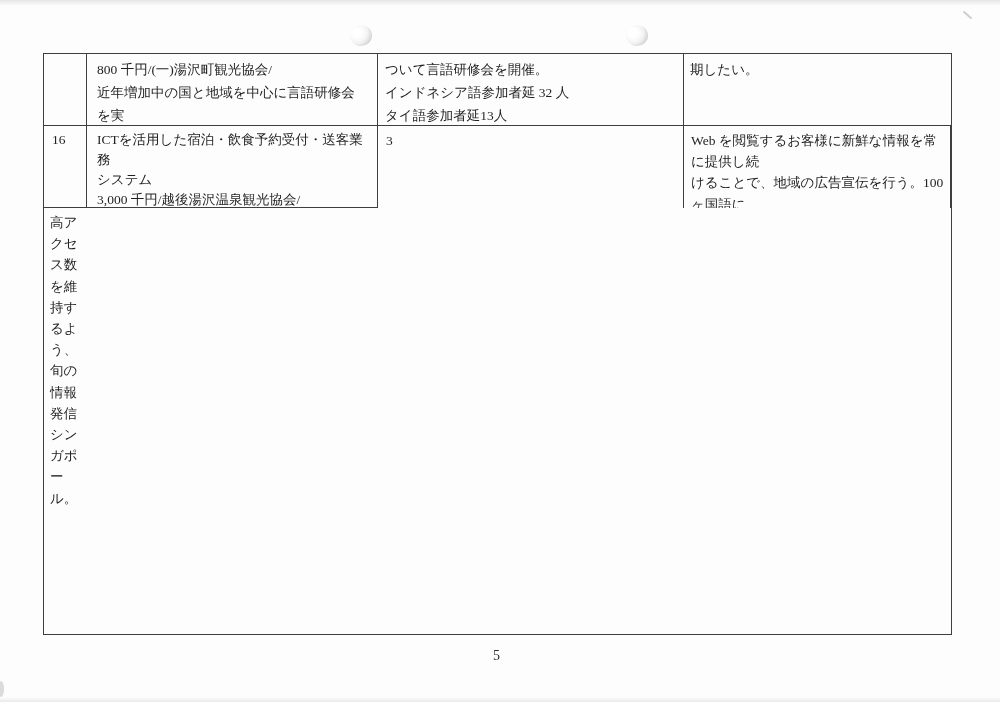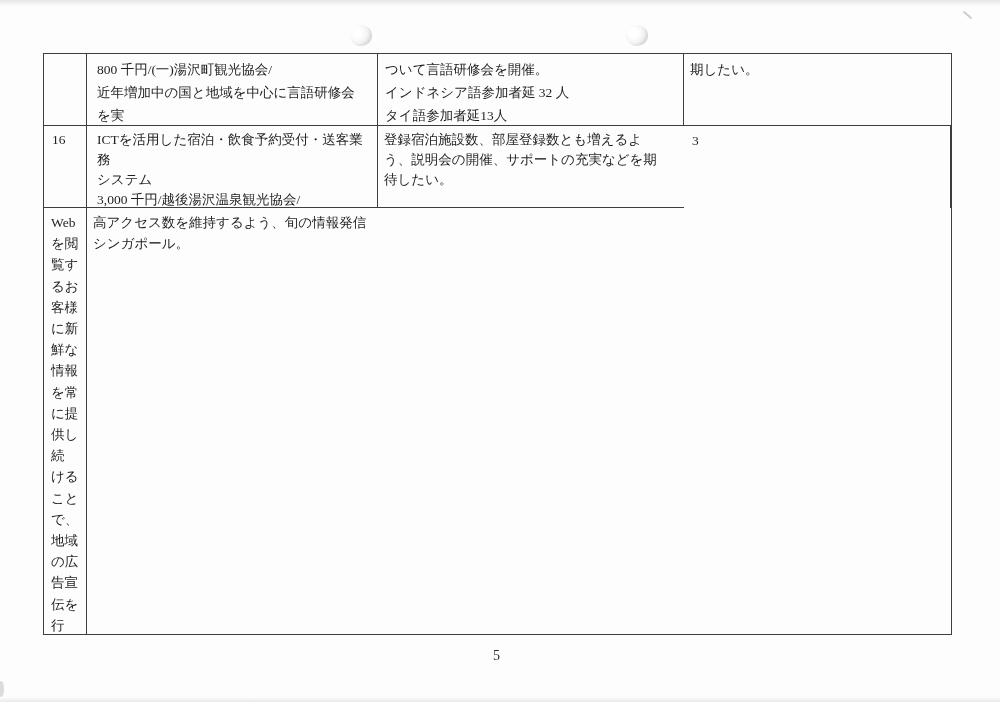--- a/index.html
+++ b/index.html
@@ -80,23 +80,20 @@
     <div class="cell result r0">ついて言語研修会を開催。
 インドネシア語参加者延 32 人
 タイ語参加者延13人</div>
     <div class="cell comment r0 last-col">期したい。</div>
 
     <div class="cell no r1">16</div>
     <div class="cell project r1">ICTを活用した宿泊・飲食予約受付・送客業務
 システム
 3,000 千円/越後湯沢温泉観光協会/
 宿泊・飲食・旅行商品の Web 送客システムを構築</div>
-    <div class="cell comment r1 last-col">登録宿泊施設数、部屋登録数とも増えるよ
-う、説明会の開催、サポートの充実などを期
-待したい。</div>
 
     <div class="cell no r2 last-row">3</div>
     <div class="cell result r2 last-row">Web を閲覧するお客様に新鮮な情報を常に提供し続
 けることで、地域の広告宣伝を行う。100 ヶ国語に
 「自動対応」。Instagram とも連動し自動的に Web
 サイトに写真画像を表示。
 2017/1/23-2018/1/22 アクセス数
 セッション数:1,099,267(延べ接続数)
 ユーザー数:957,771(純粋な接続 mac ｱﾄﾞﾚｽ数)
 ページビュー数:5,390,794 ページ

